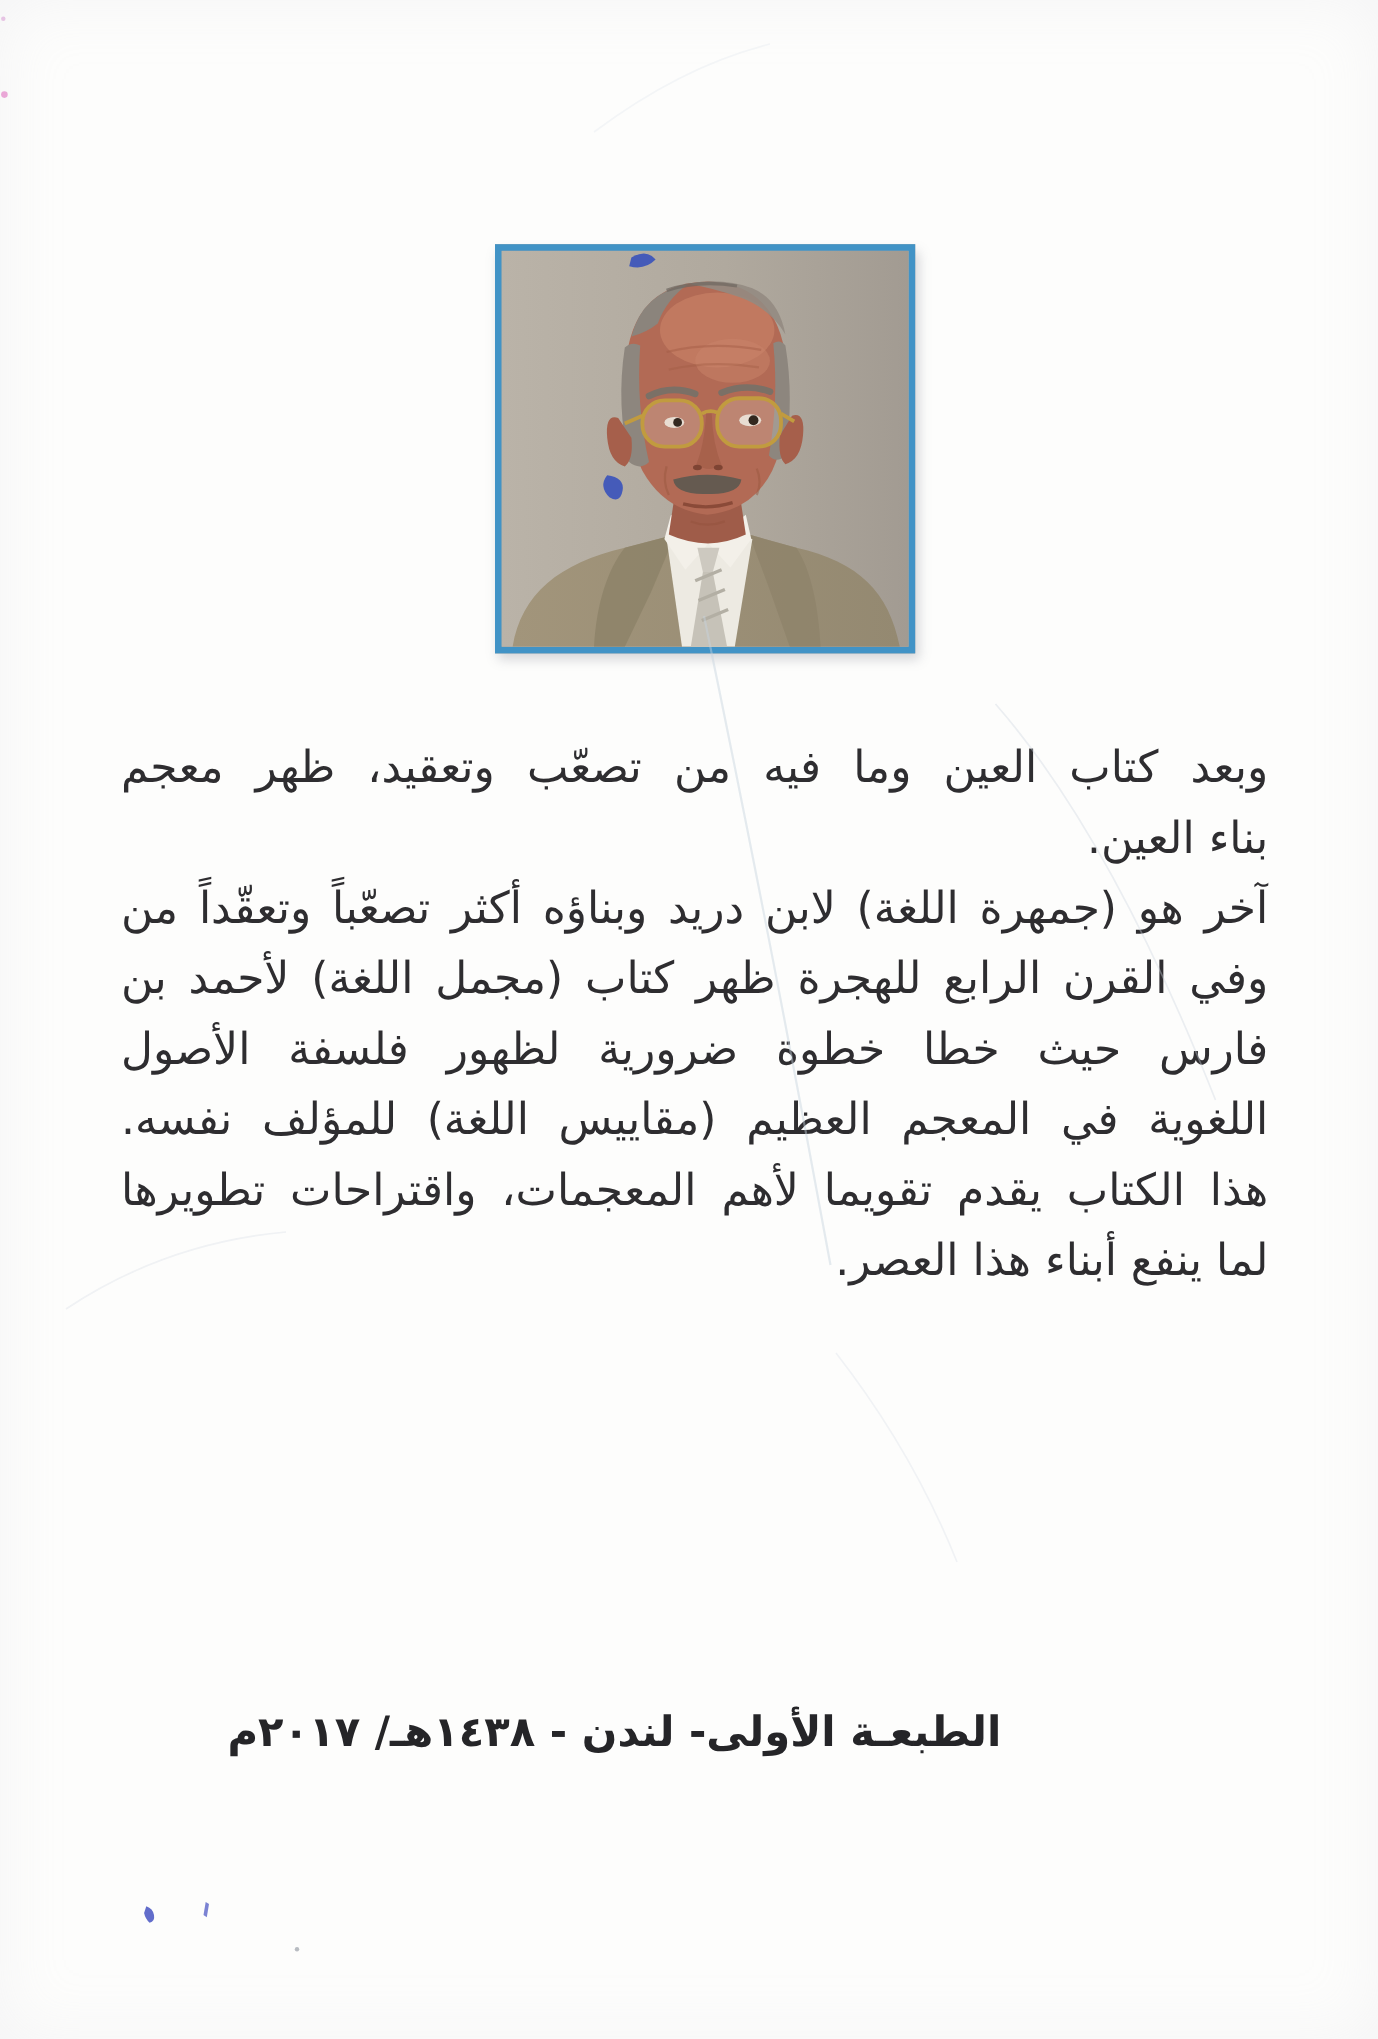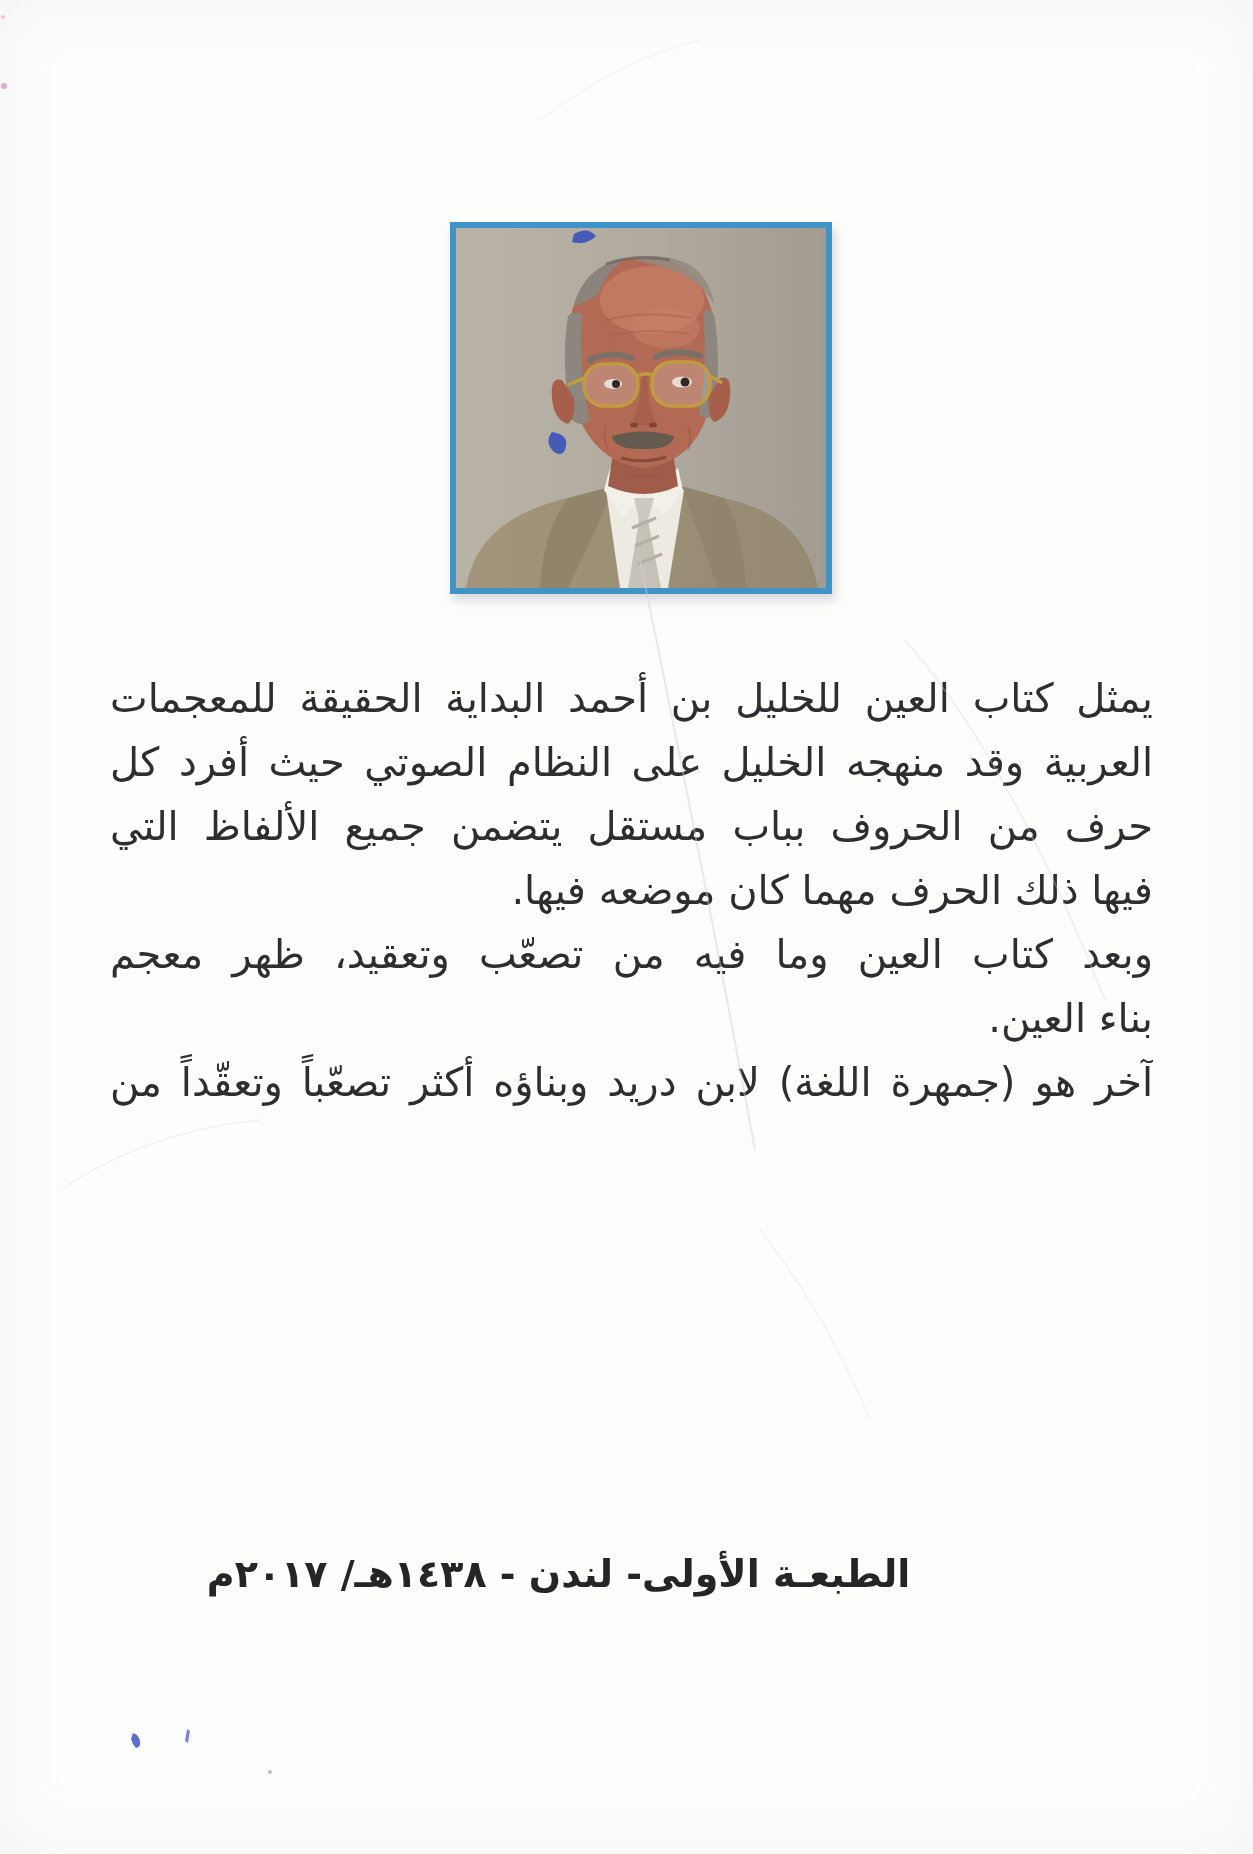--- a/index.html
+++ b/index.html
@@ -133,29 +133,32 @@
       <path d="M150 196 Q 146 210 152 222" stroke="#9a573f" stroke-width="2" opacity="0.5" fill="none"></path>
       <path d="M232 198 Q 237 210 232 222" stroke="#9a573f" stroke-width="2" opacity="0.5" fill="none"></path>
 
       <path d="M118 6 q 14 -8 22 2 q -10 10 -24 6 Z" fill="#3852bb" opacity="0.9"></path>
       <path d="M96 204 q -8 10 2 20 q 10 6 12 -6 q 2 -12 -14 -14 Z" fill="#3852bb" opacity="0.9"></path>
     </svg>
   </div>
 
   <div class="text-block">
     <div class="para">
-      <div class="line">يمثل كتاب العين للخليل بن أحمد البداية الحقيقة للمعجمات</div>
-      <div class="line">العربية وقد منهجه الخليل على النظام الصوتي حيث أفرد كل</div>
-      <div class="line">حرف من الحروف بباب مستقل يتضمن جميع الألفاظ التي</div>
-      <div class="line short">فيها ذلك الحرف مهما كان موضعه فيها.</div>
-    </div>
-    <div class="para">
       <div class="line">وبعد كتاب العين وما فيه من تصعّب وتعقيد، ظهر معجم</div>
       <div class="line short">بناء العين.</div>
       <div class="line">آخر هو (جمهرة اللغة) لابن دريد وبناؤه أكثر تصعّباً وتعقّداً من</div>
+    </div>
+    <div class="para">
+      <div class="line">وفي القرن الرابع للهجرة ظهر كتاب (مجمل اللغة) لأحمد بن</div>
+      <div class="line">فارس حيث خطا خطوة ضرورية لظهور فلسفة الأصول</div>
+      <div class="line">اللغوية في المعجم العظيم (مقاييس اللغة) للمؤلف نفسه.</div>
+    </div>
+    <div class="para">
+      <div class="line">هذا الكتاب يقدم تقويما لأهم المعجمات، واقتراحات تطويرها</div>
+      <div class="line short">لما ينفع أبناء هذا العصر.</div>
     </div>
   </div>
 
   <div class="imprint">الطبعـة الأولى- لندن - ١٤٣٨هـ/ ٢٠١٧م</div>
 
   <svg class="artifacts" width="1253" height="1854" viewBox="0 0 1253 1854">
     <path d="M640 560 Q 700 850 755 1150" stroke="#c5d2de" stroke-width="2" fill="none" opacity="0.45"></path>
     <path d="M905 640 Q 1010 760 1105 1000" stroke="#ccd6e0" stroke-width="1.5" fill="none" opacity="0.38"></path>
     <path d="M60 1190 Q 150 1130 260 1120" stroke="#d8dee6" stroke-width="1.5" fill="none" opacity="0.35"></path>
     <path d="M540 120 Q 620 60 700 40" stroke="#dde3ea" stroke-width="1.5" fill="none" opacity="0.3"></path>

